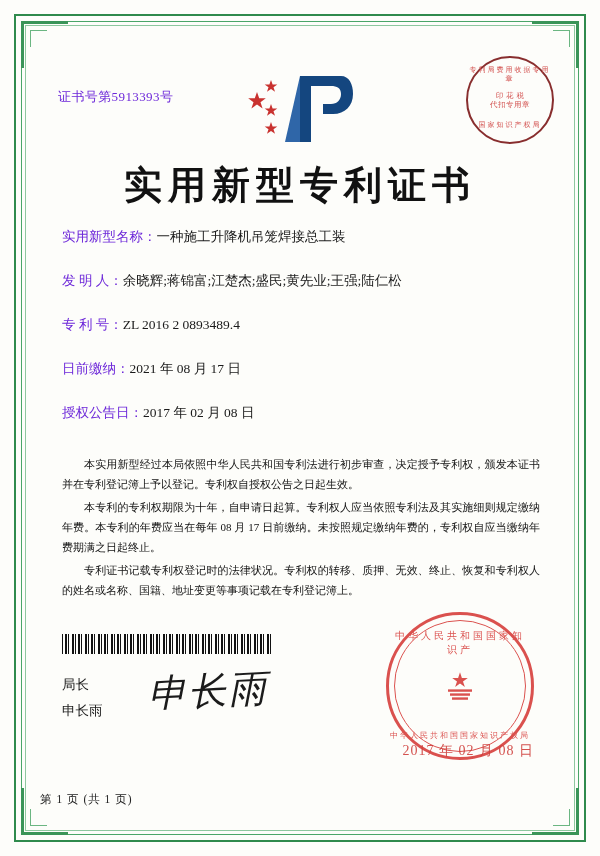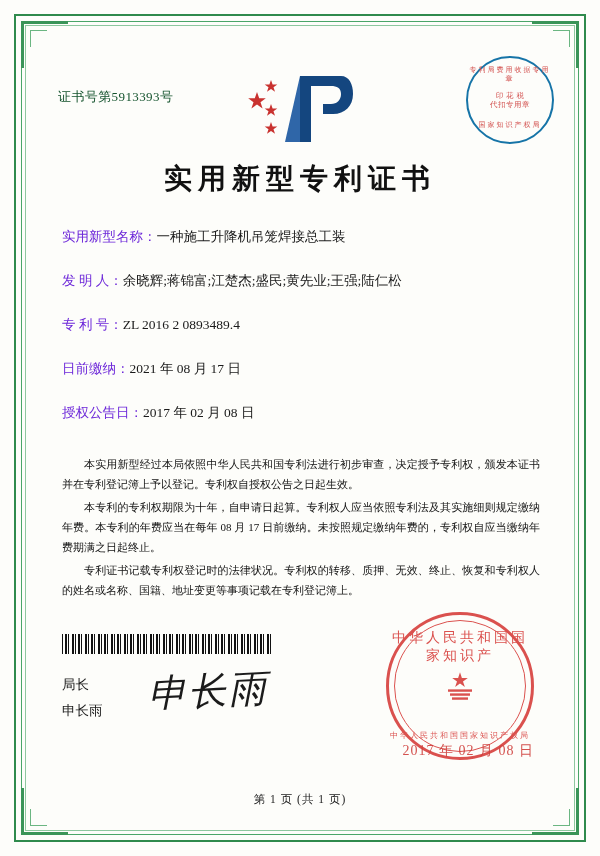--- a/index.html
+++ b/index.html
@@ -68,21 +68,21 @@
     position: absolute;
     left: 40px; top: 42px; right: 40px; bottom: 34px;
   }
 
   .cert-no {
     position: absolute;
     left: 18px;
     top: 46px;
     font-size: 13px;
     letter-spacing: 0.4px;
-    color: #14532d;
+    color: #6d28d9;
     font-family: "Liberation Serif", serif;
   }
 
   
   .emblem {
     position: absolute;
     left: 50%;
     transform: translateX(-50%);
     top: 28px;
     width: 110px;
@@ -91,21 +91,21 @@
   .emblem svg { display: block; }
 
   
   .stamp-top {
     position: absolute;
     right: 6px;
     top: 14px;
     width: 84px;
     height: 84px;
     border-radius: 50%;
-    border: 2px solid #0369a1;
+    border: 2px solid #7f1d1d;
     color: #cf4340;
     opacity: 0.92;
     display: flex;
     align-items: center;
     justify-content: center;
     flex-direction: column;
     text-align: center;
     line-height: 1.25;
     font-size: 7.5px;
     letter-spacing: 0.5px;
@@ -120,21 +120,21 @@
     letter-spacing: 2px;
   }
   .stamp-top .st-arc-top { top: 8px; }
   .stamp-top .st-arc-bottom { bottom: 12px; }
 
   .title {
     position: absolute;
     top: 118px;
     left: 0; right: 0;
     text-align: center;
-    font-size: 28px;
+    font-size: 38px;
     font-weight: bold;
     letter-spacing: 6px;
     color: #111;
     font-family: "Liberation Serif", serif;
   }
 
   .fields {
     position: absolute;
     top: 186px;
     left: 22px;
@@ -228,42 +228,42 @@
   .seal .seal-emblem {
     position: absolute;
     left: 50%; top: 50%;
     transform: translate(-50%, -46%);
     width: 40px; height: 34px;
   }
   .seal .seal-arc {
     position: absolute;
     left: 0; right: 0;
     text-align: center;
-    font-size: 14px;
+    font-size: 10px;
     letter-spacing: 3px;
   }
   .seal .seal-arc.top { top: 14px; }
   .seal .seal-arc.bottom { bottom: 16px; font-size: 8px; letter-spacing: 2px; }
 
   .seal-date {
     position: absolute;
     right: 26px;
     top: 700px;
     font-size: 14px;
     color: #cf3f3c;
     letter-spacing: 1px;
     white-space: nowrap;
     opacity: 0.9;
   }
 
   .page-footer {
     position: absolute;
     left: 0; right: 0;
     top: 750px;
-    text-align: center;
+    text-align: left;
     font-size: 11.5px;
     color: #222;
     letter-spacing: 1px;
   }
 </style>
 </head>
 <body>
 
 <div class="certificate">
 

